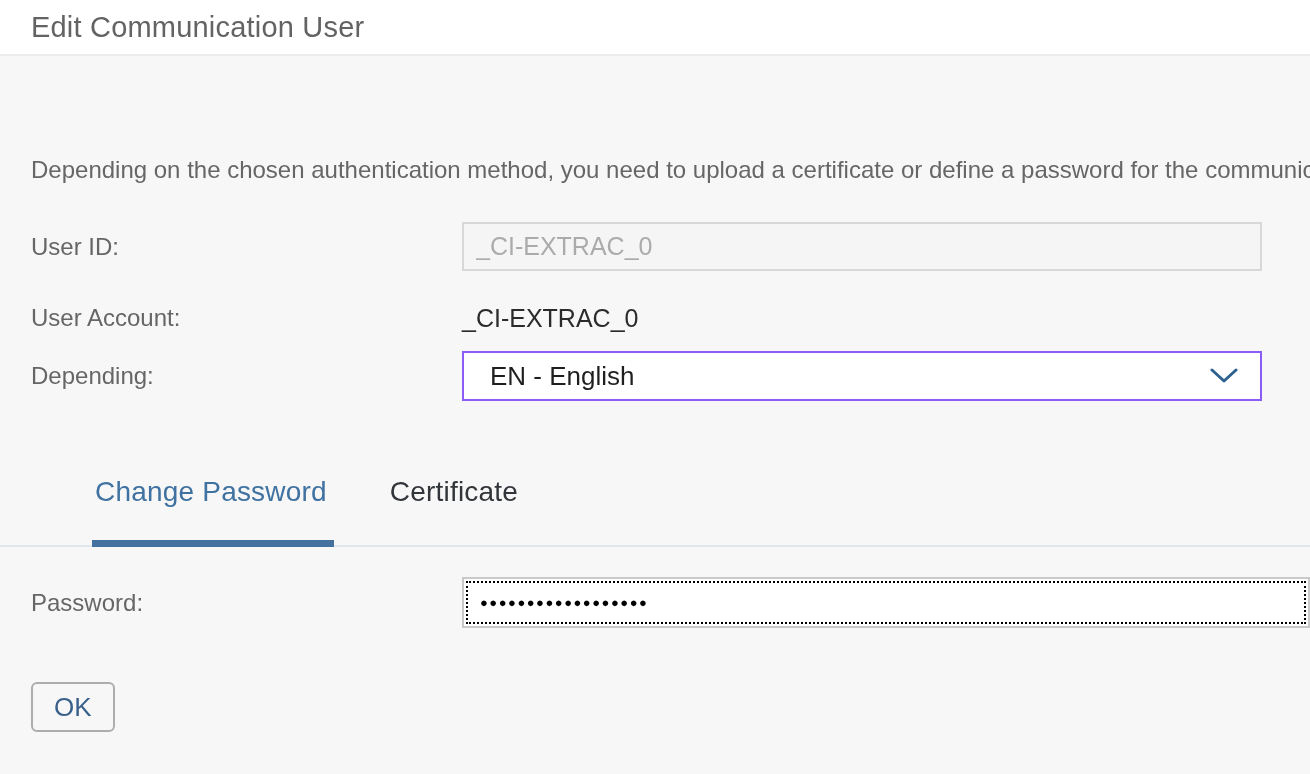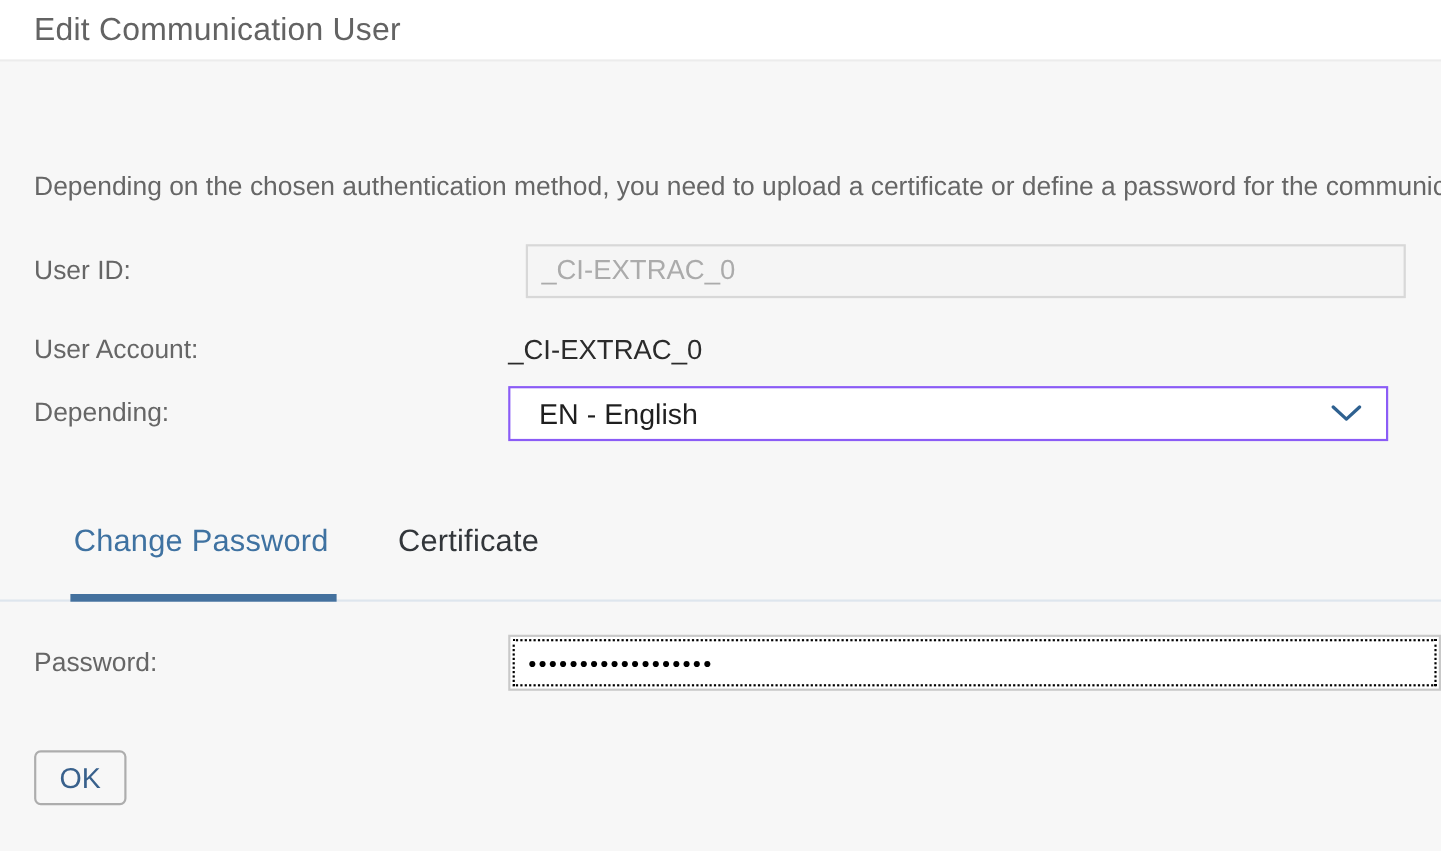--- a/index.html
+++ b/index.html
@@ -43,21 +43,21 @@
     width: 462px;
     min-width: 462px;
     padding-left: 31px;
   }
   .field-label {
     font-size: 24px;
     color: #666;
   }
 
   
-  .row-userid { margin-top: 38px; height: 49px; gap: 16px; }
+  .row-userid { margin-top: 38px; height: 49px; }
   .input-disabled {
     width: 800px;
     height: 49px;
     background: #f5f5f5;
     border: 2px solid #d8d8d8;
     color: #ababab;
     font-size: 25px;
     font-family: "Liberation Sans", "DejaVu Sans", sans-serif;
     padding: 0 12px;
     outline: none;
@@ -92,21 +92,21 @@
     right: 22px;
     top: 50%;
     transform: translateY(-50%);
     width: 28px;
     height: 16px;
   }
 
   
   .tabstrip {
     margin-top: 74px;
-    padding-left: 67px;
+    padding-left: 95px;
     border-bottom: 2px solid #dee6ee;
     display: flex;
     gap: 63px;
   }
   .tab {
     position: relative;
     font-size: 28px;
     line-height: 34px;
     padding-bottom: 36px;
     color: #32363a;

